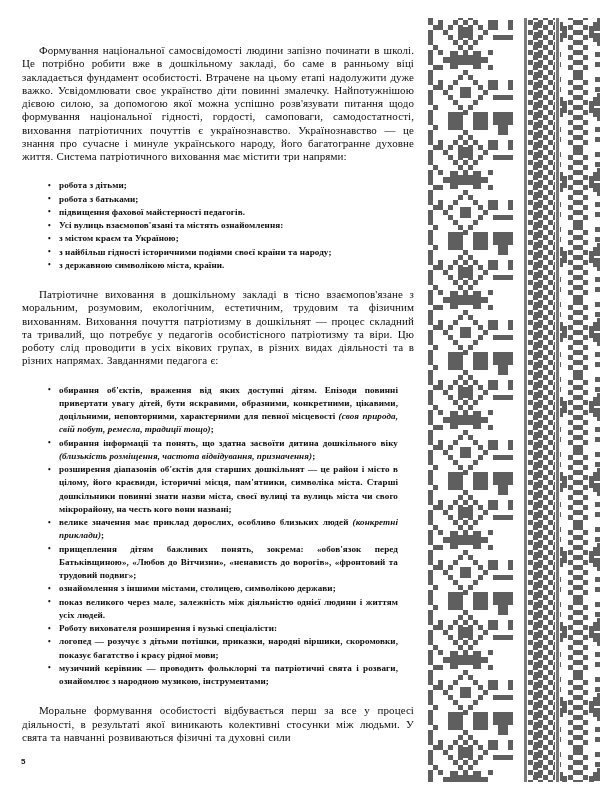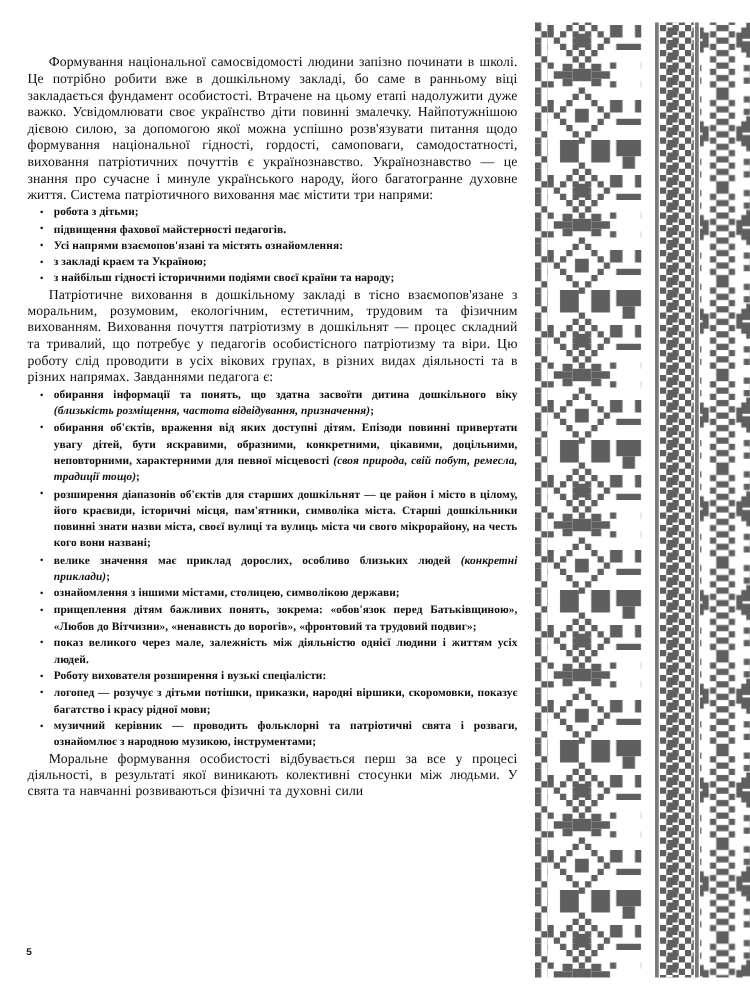--- a/index.html
+++ b/index.html
@@ -31,21 +31,21 @@
     text-align: justify;
     text-indent: 17px;
     margin: 0;
     letter-spacing: 0.08px;
     word-spacing: 0.4px;
     font-weight: 400;
   }
 
   ul.bullets {
     list-style: none;
-    margin: 0;
+    margin: 16px;
     padding: 0;
   }
   ul.bullets > li {
     position: relative;
     font-size: 9.1px;
     line-height: 13.25px;
     text-align: justify;
     padding-left: 21px;
     margin: 0;
     letter-spacing: 0.08px;
@@ -87,46 +87,48 @@
 <body>
 
 <div id="page">
 
   <div id="text-column">
 
     <p class="para">Формування національної самосвідомості людини запізно починати в школі. Це потрібно робити вже в дошкільному закладі, бо саме в ранньому віці закладається фундамент особистості. Втрачене на цьому етапі надолужити дуже важко. Усвідомлювати своє українство діти повинні змалечку. Найпотужнішою дієвою силою, за допомогою якої можна успішно розв'язувати питання щодо формування національної гідності, гордості, самоповаги, самодостатності, виховання патріотичних почуттів є українознавство. Українознавство — це знання про сучасне і минуле українського народу, його багатогранне духовне життя. Система патріотичного виховання має містити три напрями:</p>
 
     <ul class="bullets">
       <li>робота з дітьми;</li>
+      <li>робота з батьками;</li>
       <li>підвищення фахової майстерності педагогів.</li>
-      <li class="plain">Усі напрями взаємопов'язані та містять ознайомлення:</li>
-      <li>з закладі краєм та Україною;</li>
+      <li class="plain">Усі вулиць взаємопов'язані та містять ознайомлення:</li>
+      <li>з містом краєм та Україною;</li>
       <li>з найбільш гідності історичними подіями своєї країни та народу;</li>
+      <li>з державною символікою міста, країни.</li>
     </ul>
 
     <p class="para">Патріотичне виховання в дошкільному закладі в тісно взаємопов'язане з моральним, розумовим, екологічним, естетичним, трудовим та фізичним вихованням. Виховання почуття патріотизму в дошкільнят — процес складний та тривалий, що потребує у педагогів особистісного патріотизму та віри. Цю роботу слід проводити в усіх вікових групах, в різних видах діяльності та в різних напрямах. Завданнями педагога є:</p>
 
     <ul class="bullets">
       <li>
+        <span>обирання об'єктів, враження від яких доступні дітям. Епізоди повинні привертати увагу дітей, бути яскравими, образними, конкретними, цікавими, доцільними, неповторними, характерними для певної місцевості </span><span class="ital">(своя природа, свій побут, ремесла, традиції тощо)</span><span>;</span>
+      </li>
+      <li>
         <span>обирання інформації та понять, що здатна засвоїти дитина дошкільного віку </span><span class="ital">(близькість розміщення, частота відвідування, призначення)</span><span>;</span>
       </li>
       <li>
-        <span>обирання об'єктів, враження від яких доступні дітям. Епізоди повинні привертати увагу дітей, бути яскравими, образними, конкретними, цікавими, доцільними, неповторними, характерними для певної місцевості </span><span class="ital">(своя природа, свій побут, ремесла, традиції тощо)</span><span>;</span>
-      </li>
-      <li>
         <span>розширення діапазонів об'єктів для старших дошкільнят — це район і місто в цілому, його краєвиди, історичні місця, пам'ятники, символіка міста. Старші дошкільники повинні знати назви міста, своєї вулиці та вулиць міста чи свого мікрорайону, на честь кого вони названі;</span>
       </li>
       <li>
         <span>велике значення має приклад дорослих, особливо близьких людей </span><span class="ital">(конкретні приклади)</span><span>;</span>
       </li>
       <li>
+        <span>прищеплення дітям бажливих понять, зокрема: «обов'язок перед Батьківщиною», «Любов до Вітчизни», «ненависть до ворогів», «фронтовий та трудовий подвиг»;</span>
+      </li>
+      <li>
         <span>ознайомлення з іншими містами, столицею, символікою держави;</span>
-      </li>
-      <li>
-        <span>прищеплення дітям бажливих понять, зокрема: «обов'язок перед Батьківщиною», «Любов до Вітчизни», «ненависть до ворогів», «фронтовий та трудовий подвиг»;</span>
       </li>
       <li>
         <span>показ великого через мале, залежність між діяльністю однієї людини і життям усіх людей.</span>
       </li>
       <li class="plain">Роботу вихователя розширення і вузькі спеціалісти:</li>
       <li>логопед — розучує з дітьми потішки, приказки, народні віршики, скоромовки, показує багатство і красу рідної мови;</li>
       <li>музичний керівник — проводить фольклорні та патріотичні свята і розваги, ознайомлює з народною музикою, інструментами;</li>
     </ul>
 
     <p class="para">Моральне формування особистості відбувається перш за все у процесі діяльності, в результаті якої виникають колективні стосунки між людьми. У свята та навчанні розвиваються фізичні та духовні сили</p>

